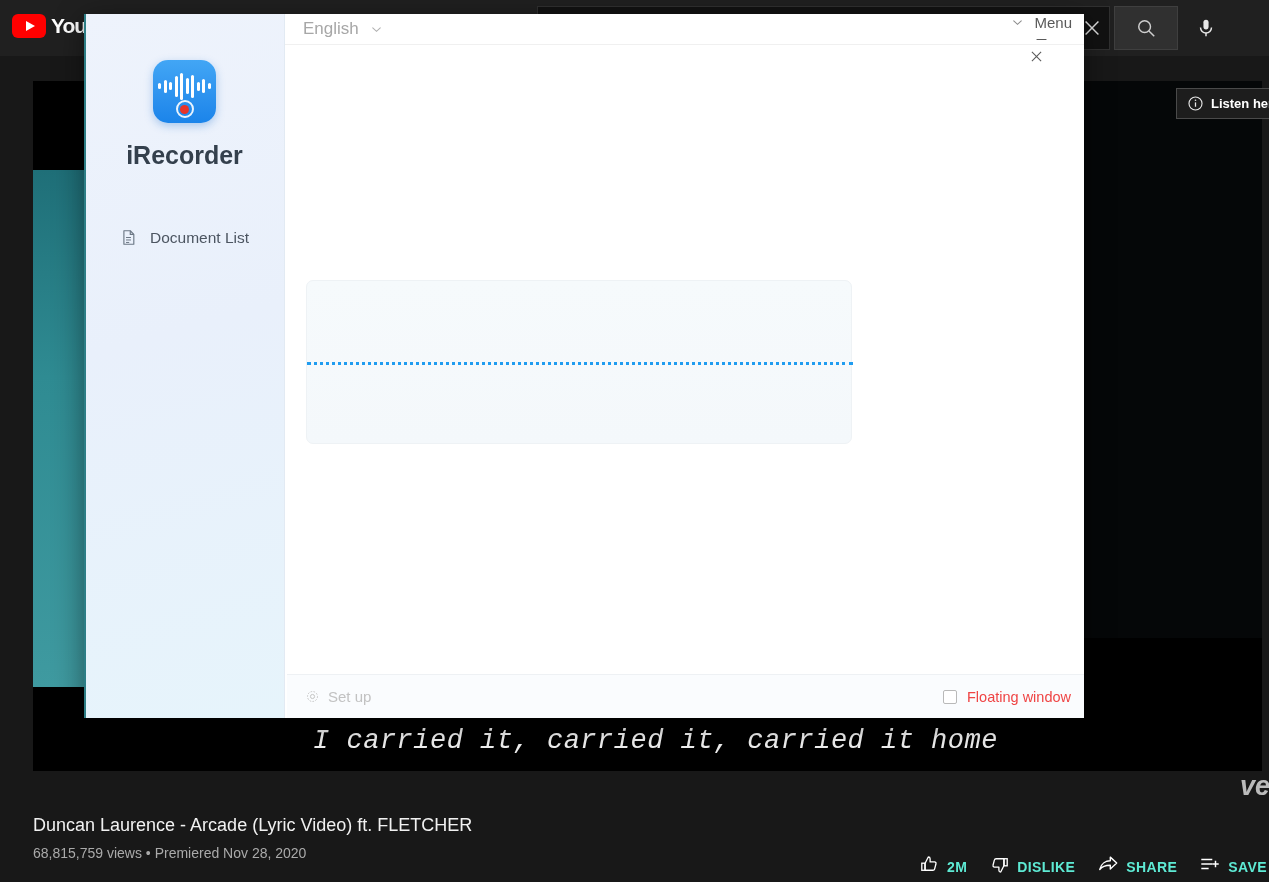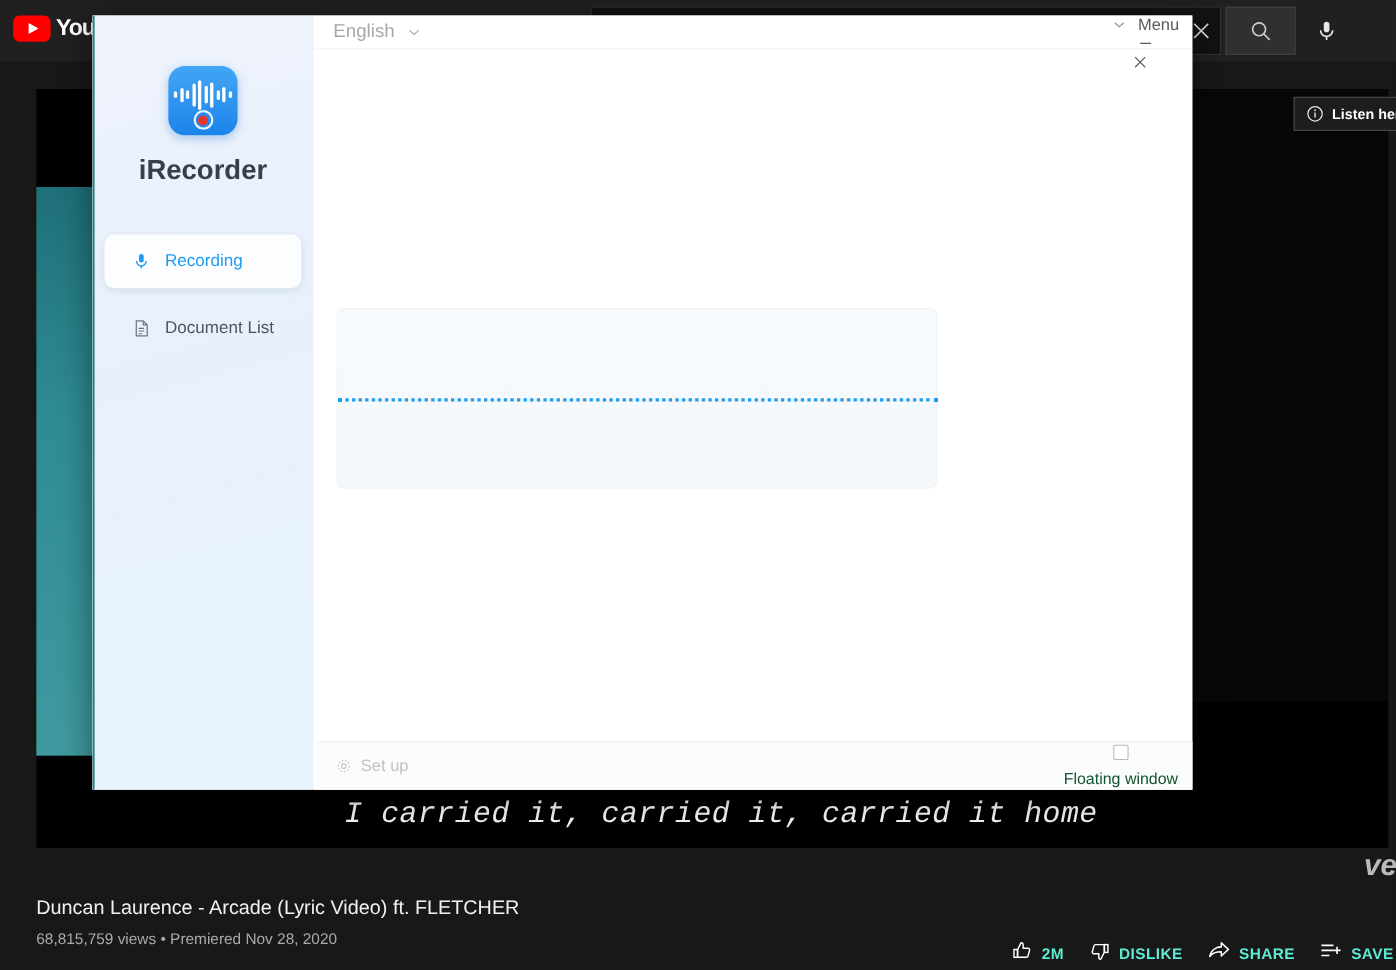--- a/index.html
+++ b/index.html
@@ -197,21 +197,21 @@
     border-top: 3px dotted #1f9cf0;
   }
 
   .rec-footer {
     position: absolute; left: 2px; bottom: 0; width: 799px; height: 44px;
     background: #fafcfe; border-top: 1px solid #eef1f4;
     display: flex; align-items: center; justify-content: space-between;
     padding: 0 15px 0 18px;
   }
   .setup-btn { display: flex; align-items: center; gap: 8px; color: #c2c2c2; font-size: 15px; cursor: pointer; }
-  .float-opt { display: flex; align-items: center; gap: 10px; color: #14532d; font-size: 14.5px; cursor: pointer; flex-direction: column; }
+  .float-opt { display: flex; align-items: center; gap: 10px; color: #ef4444; font-size: 14.5px; cursor: pointer; }
   .cbox { width: 14px; height: 14px; border: 1px solid #b9b9b9; border-radius: 2px; background: #fff; }
 
   svg { display: block; }
 </style>
 </head>
 <body>
 
 <div id="root">
 
   <div class="yt-page">
@@ -318,28 +318,20 @@
             <i style="height:9px"></i>
             <i style="height:14px"></i>
           <i style="height:6px"></i>
         </div>
         <div class="icon-rec-dot"></div>
       </div>
 
       <div class="app-name">iRecorder</div>
 
       <div class="nav">
-        <div class="nav-item active">
-          <svg width="17" height="21" viewBox="0 0 24 24">
-            <rect x="9" y="2.6" width="6" height="11" rx="3" fill="#1f9cf0"></rect>
-            <path d="M5.8 11.8a6.2 6.2 0 0 0 12.4 0" stroke="#1f9cf0" stroke-width="1.8" fill="none"></path>
-            <path d="M12 18 V21.4" stroke="#1f9cf0" stroke-width="1.8"></path>
-          </svg>
-          <span>Recording</span>
-        </div>
         <div class="nav-item">
           <svg width="17" height="21" viewBox="0 0 24 24">
             <path d="M5.5 2.5h9l5 5v14h-14z" stroke="#6b7785" stroke-width="1.6" fill="none" stroke-linejoin="round"></path>
             <path d="M14.5 2.5v5h5" stroke="#6b7785" stroke-width="1.6" fill="none"></path>
             <path d="M8.5 12h7 M8.5 15.5h7 M8.5 19h4.5" stroke="#6b7785" stroke-width="1.4"></path>
           </svg>
           <span>Document List</span>
         </div>
       </div>
     </div>

